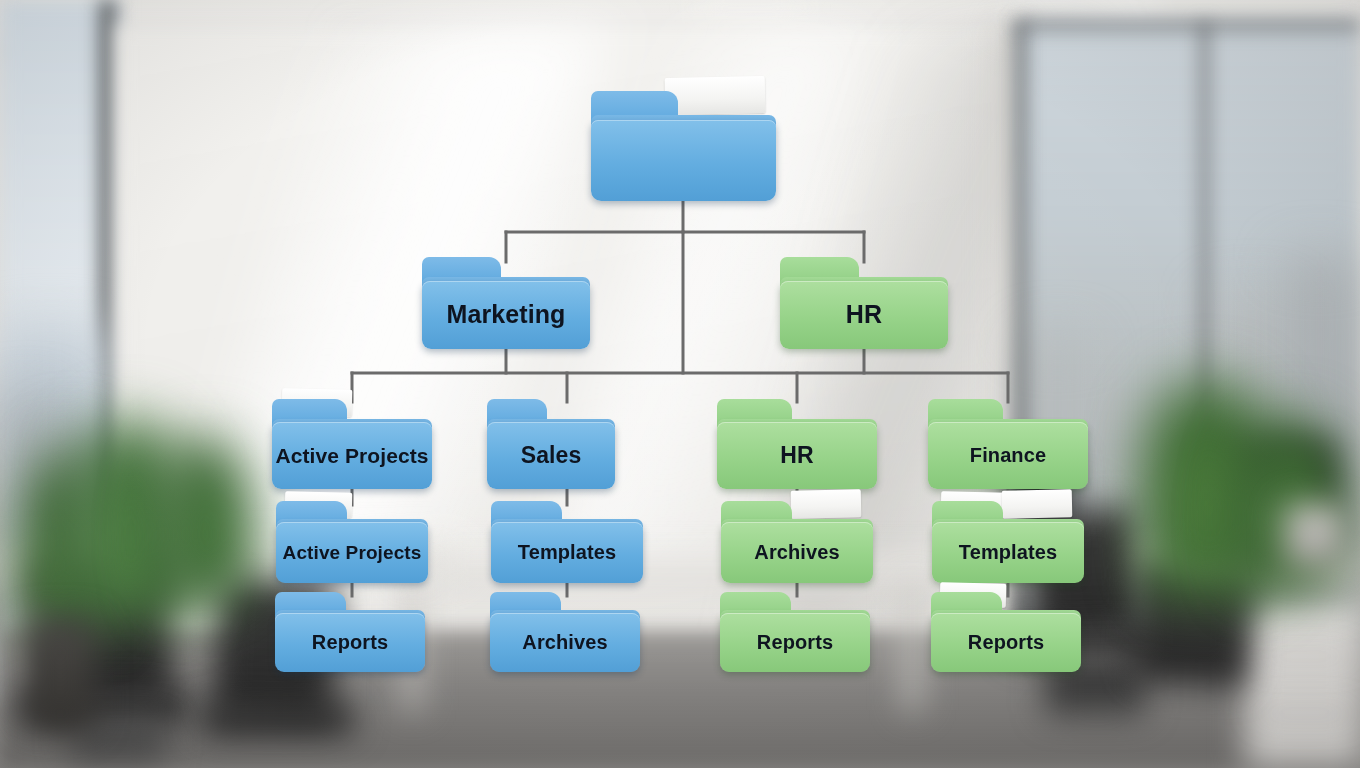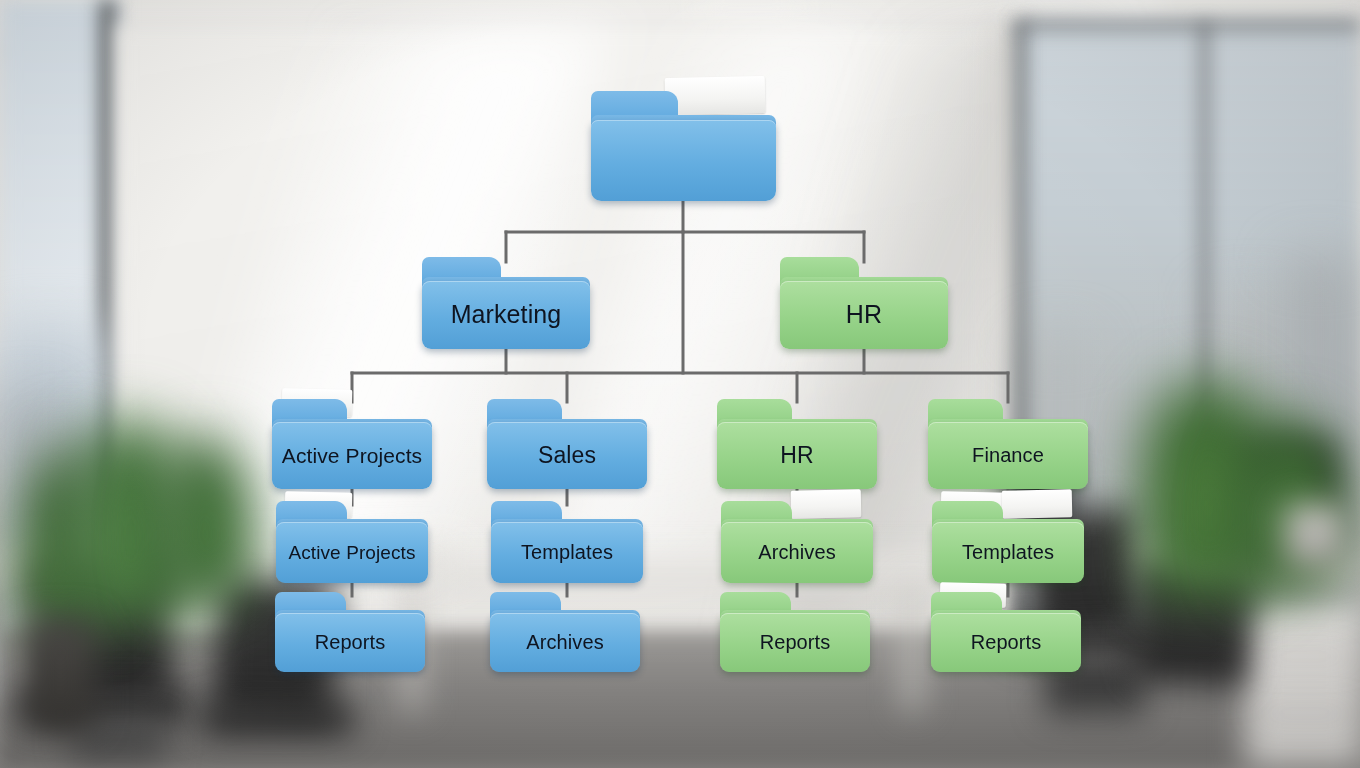--- a/index.html
+++ b/index.html
@@ -264,21 +264,21 @@
     border-radius: 8px 8px 9px 9px;
   }
   .label {
     position: absolute;
     left: 0; bottom: 0;
     width: 100%; height: 74%;
     display: flex;
     align-items: center;
     justify-content: center;
     color: #0e1420;
-    font-weight: 400;
+    font-weight: 700;
     letter-spacing: .1px;
     text-align: center;
     padding: 0 12px;
     white-space: nowrap;
   }
 
   
   .blue .tab      { background: linear-gradient(180deg,#7ebbe8,#5aa6dd); }
   .blue .tab-bar  { background: linear-gradient(180deg,#79b8e6,#5ea8de); }
   .blue .front    { background: linear-gradient(180deg,#82c0ea 0%, #63ade0 55%, #529fd6 100%);
@@ -430,21 +430,21 @@
     <div class="node blue" style="left:272px; top:399px; width:160px; height:90px;">
       <div class="folder">
         <div class="papers left"></div>
         <div class="tab"></div>
         <div class="tab-bar"></div>
         <div class="front"></div>
         <div class="label" style="font-size:21px;">Active Projects</div>
       </div>
     </div>
 
-    <div class="node blue" style="left:487px; top:399px; width:160px; height:90px;">
+    <div class="node blue" style="left:487px; top:399px; width:128px; height:90px;">
       <div class="folder">
         <div class="tab"></div>
         <div class="tab-bar"></div>
         <div class="front"></div>
         <div class="label" style="font-size:23px;">Sales</div>
       </div>
     </div>
 
     <div class="node green" style="left:717px; top:399px; width:160px; height:90px;">
       <div class="folder">

